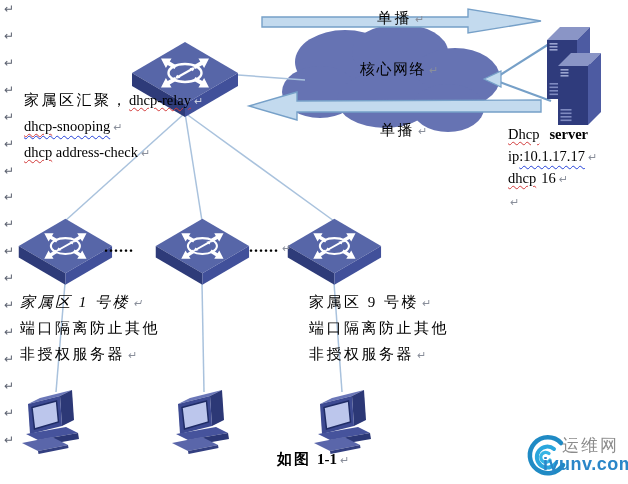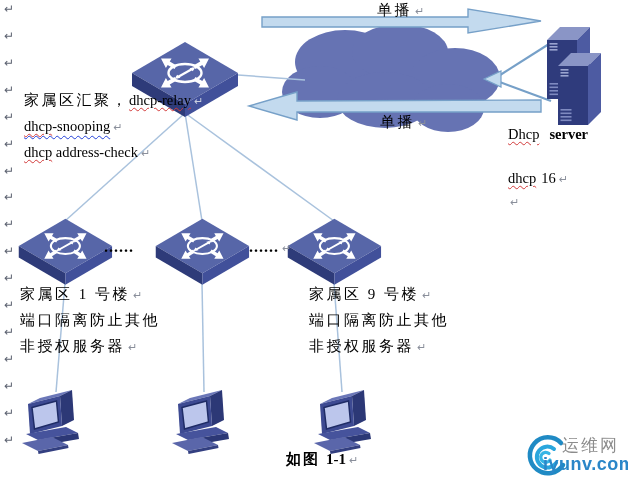--- a/index.html
+++ b/index.html
@@ -1,20 +1,20 @@
 <!DOCTYPE html>
 <html><head>
 <meta charset="utf-8">
 <style>
   html,body{margin:0;padding:0;background:#fff;}
   #stage{position:relative;width:628px;height:484px;background:#fff;overflow:hidden;
          font-family:"Liberation Serif",serif;color:#000;}
   #diagram{position:absolute;left:0;top:0;z-index:1;}
   .lbl{position:absolute;z-index:2;line-height:1.15;font-size:14.5px;white-space:nowrap;}
-  .cjk{letter-spacing:2.5px;font-size:15px;}
+  .cjk{letter-spacing:2.5px;font-size:15px;margin-top:8px;}
   .cjk-tight{letter-spacing:1.5px;font-size:15px;}
   .lat{font-size:14.5px;letter-spacing:0;}
   .wavy-red{text-decoration:underline wavy #d23b3b;text-decoration-thickness:1px;text-underline-offset:2px;}
   .wavy-blue{text-decoration:underline wavy #2441d8;text-decoration-thickness:1px;text-underline-offset:4px;}
   .cr{font-size:11px;color:#8a8f9b;margin-left:3px;letter-spacing:0;}
   .cr-light{color:#c9cfdf;}
   .margin-col{position:absolute;left:4px;top:2px;z-index:2;}
   .margin-col span{display:block;height:26.93px;font-size:12px;color:#5c6270;letter-spacing:0;}
   .dots{position:absolute;z-index:2;font-weight:bold;font-size:16px;letter-spacing:1px;}
   .caption{font-weight:bold;font-size:15px;letter-spacing:2px;}
@@ -139,73 +139,79 @@
       <path d="M 561,443 A 18,18 0 1 0 563,465" stroke="#1f8ac4" stroke-width="4.5"></path>
       <path d="M 554,449 A 10.5,10.5 0 1 0 556,463" stroke="#2aa6dd" stroke-width="4"></path>
       <path d="M 549,453.5 A 5,5 0 1 0 550,460" stroke="#35b5e5" stroke-width="3.2"></path>
     </g>
   </svg>
 
   <div class="lbl cjk" style="left:377px;top:2px;">
     <span>单播</span><span class="cr">↵</span>
   </div>
 
+  <div class="lbl cjk-tight" style="left:360px;top:61px;">
+    <span>核心网络</span><span class="cr">↵</span>
+  </div>
 
   <div class="lbl cjk" style="left:380px;top:114px;">
     <span>单播</span><span class="cr">↵</span>
   </div>
 
   <div class="lbl" style="left:24px;top:92px;text-align:center;">
     <span class="cjk">家属区汇聚，</span><span class="lat wavy-red">dhcp-relay</span><span class="cr cr-light">↵</span>
   </div>
   <div class="lbl lat" style="left:24px;top:118px;">
     <span class="wavy-blue"><span class="wavy-red">dhcp</span><span>-snooping</span></span><span class="cr">↵</span>
   </div>
   <div class="lbl lat" style="left:24px;top:144px;">
     <span class="wavy-red">dhcp</span><span> address-check</span><span class="cr">↵</span>
   </div>
 
   <div class="lbl lat" style="left:508px;top:126px;">
     <span class="wavy-red">Dhcp</span><span class="gap-left">server</span>
   </div>
+  <div class="lbl lat" style="left:508px;top:148px;">
+    <span>ip</span><span class="wavy-blue">:10.1.17.17</span><span class="cr">↵</span>
+  </div>
   <div class="lbl lat" style="left:508px;top:170px;">
     <span class="wavy-red">dhcp</span><span class="gap-sm">16</span><span class="cr">↵</span>
   </div>
   <div class="lbl" style="left:510px;top:193px;">
     <span class="cr" style="margin-left:0;">↵</span>
   </div>
 
   <div class="dots" style="left:104px;top:238px;">
     <span>......</span>
   </div>
   <div class="dots" style="left:249px;top:238px;">
     <span>......</span><span class="cr" style="font-weight:normal;">↵</span>
   </div>
 
-  <div class="lbl cjk" style="left:20px;top:286px;">
+  <div class="lbl cjk" style="left:20px;top:286px;font-style:italic;">
     <span>家属区 1 号楼</span><span class="cr">↵</span>
   </div>
   <div class="lbl cjk" style="left:20px;top:312px;">
     <span>端口隔离防止其他</span>
   </div>
   <div class="lbl cjk" style="left:20px;top:338px;">
     <span>非授权服务器</span><span class="cr">↵</span>
   </div>
 
   <div class="lbl cjk" style="left:309px;top:286px;text-align:center;">
     <span>家属区 9 号楼</span><span class="cr">↵</span>
   </div>
   <div class="lbl cjk" style="left:309px;top:312px;">
     <span>端口隔离防止其他</span>
   </div>
   <div class="lbl cjk" style="left:309px;top:338px;">
     <span>非授权服务器</span><span class="cr">↵</span>
   </div>
 
-  <div class="lbl caption" style="left:286px;top:451px;">
+  <div class="lbl caption" style="left:277px;top:451px;">
     <span>如图</span><span class="num">1-1</span><span class="cr" style="font-weight:normal;">↵</span>
   </div>
 
   <div class="wm-cn" style="left:562px;top:434px;">
     <span>运维网</span>
   </div>
   <div class="wm-en" style="left:543px;top:454px;">
     <span>iyunv.com</span>
   </div>
 

